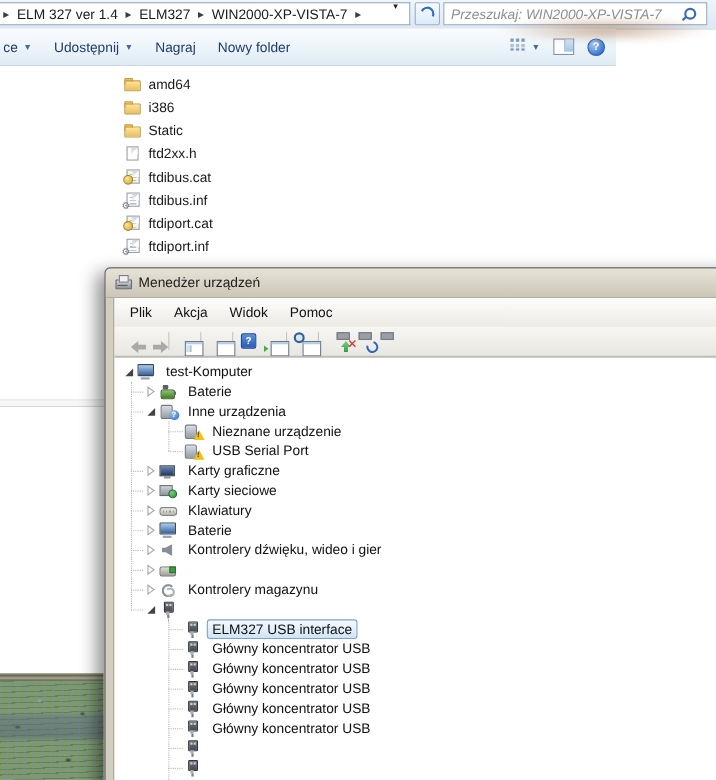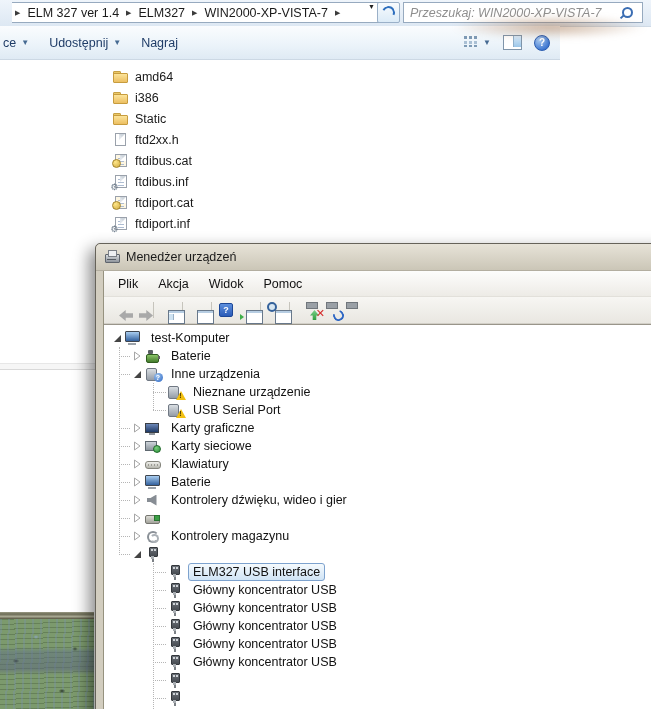--- a/index.html
+++ b/index.html
@@ -6,21 +6,21 @@
   body{width:651px;height:709px;position:relative;overflow:hidden;background:#fff;
        font-family:"Liberation Sans","DejaVu Sans",sans-serif;-webkit-font-smoothing:antialiased}
   
   .ic{position:relative;display:inline-block;vertical-align:middle}
   .ic i,.ic b,.ic u{position:absolute;display:block;text-decoration:none;font-style:normal}
 
   
   #filearea{position:absolute;left:0;top:59px;width:651px;height:554px;background:#fff;z-index:1}
   #addrbar{position:absolute;left:0;top:0;width:651px;height:26px;z-index:3;
            background:linear-gradient(#eff5fb,#dde8f3);border-bottom:1px solid #cfdae6}
-  #addr-field{position:absolute;left:12px;top:2px;width:373px;height:21px;background:#fff;
+  #addr-field{position:absolute;left:0;top:2px;width:373px;height:21px;background:#fff;
               border:1px solid #97aabf;border-left:none;display:flex;align-items:flex-start;box-sizing:border-box}
   #breadcrumb{display:flex;align-items:center;height:100%;padding-left:1px;font-size:12.5px;color:#1a1a1a;flex:1;white-space:nowrap;overflow:hidden}
   .crumb{padding:0 5px;cursor:default}
   .bsep{font-size:7px;color:#3c3c3c;padding:0 2px}
   #addr-caret{font-size:7px;color:#222;padding:0 9px;margin-left:auto}
   #refresh-btn{position:absolute;left:377px;top:2px;width:23px;height:21px;box-sizing:border-box;
                border:1px solid #9ab0c8;border-radius:2px;background:linear-gradient(#f8fbfe,#dcebf7);
                display:flex;align-items:center;justify-content:center}
   .rf{width:9px;height:9px;border:2px solid #2f6fbe;border-radius:50%;border-left-color:transparent;
       border-bottom-color:transparent;transform:rotate(-20deg);display:block}
@@ -229,20 +229,23 @@
         <span>ce</span>
         <span class="caret">▼</span>
       </span>
       <span class="cmd-item">
         <span>Udostępnij</span>
         <span class="caret">▼</span>
       </span>
       <span class="cmd-item">
         <span>Nagraj</span>
       </span>
+      <span class="cmd-item">
+        <span>Nowy folder</span>
+      </span>
     </div>
   <div id="cmd-views">
       <span class="viewbtn">
         <span class="ic i-views-icon"><svg width="15" height="13">
             <g fill="#7e9ab5">
               <rect x="1" y="1" width="3" height="3"></rect>
               <rect x="6" y="1" width="3" height="3"></rect>
               <rect x="11" y="1" width="3" height="3"></rect>
               <rect x="1" y="6" width="3" height="3" fill="#aac0d4"></rect>
               <rect x="6" y="6" width="3" height="3" fill="#aac0d4"></rect>

